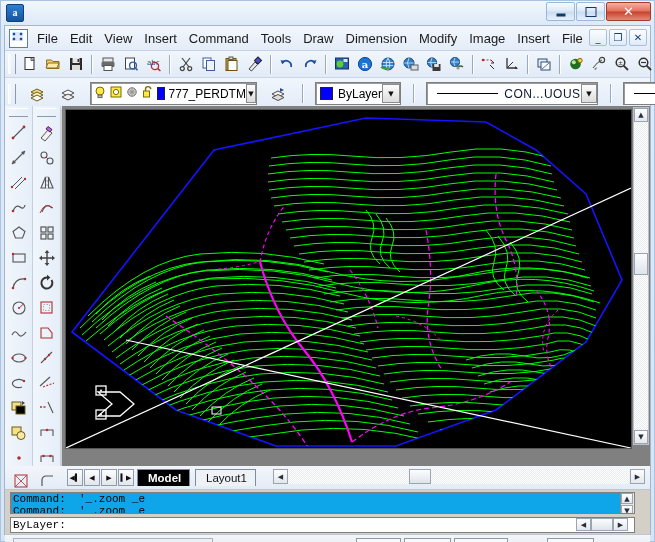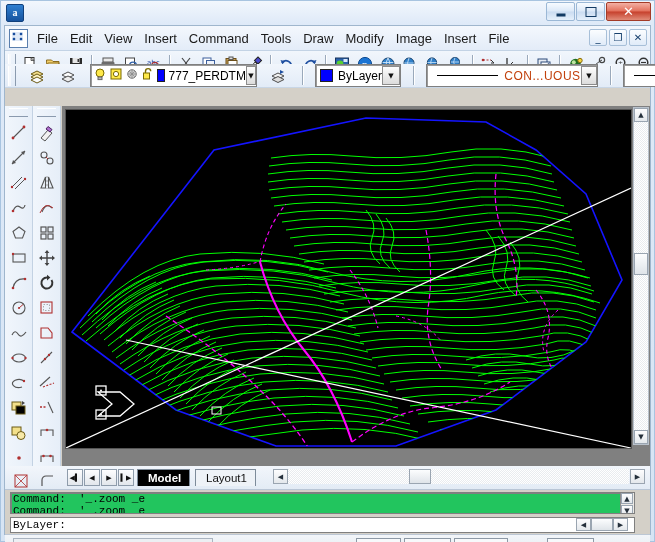--- a/index.html
+++ b/index.html
@@ -101,21 +101,21 @@
   }
 
   
   .tbrow{
     position:absolute;left:0;width:645px;height:27px;
     background:linear-gradient(180deg,#f1f6fc,#e2ebf7);
     border-bottom:1px solid #c8d6e6;box-sizing:border-box;
     display:flex;align-items:center;
   }
   .tbrow.r1{top:25px;}
-  .tbrow.r2{top:38px;height:24px;gap:8px;}
+  .tbrow.r2{top:52px;height:32px;gap:8px;}
   .grip{
     width:6px;height:20px;margin:0 2px 0 3px;flex:none;
     border-left:1px solid #fff;border-right:1px solid #8a9aae;
     box-shadow:inset 2px 0 0 #f5f8fc;
   }
   .sep{width:1px;height:19px;background:#9aa9bb;margin:0 4px;
        box-shadow:1px 0 0 #fff;flex:none;}
   .tbtn{
     width:23px;height:22px;flex:none;position:relative;
     display:flex;align-items:center;justify-content:center;
@@ -187,21 +187,21 @@
   .tab.active{background:#000;color:#fff;font-weight:bold;left:132px;}
   .tab.inactive{background:#eef2f7;color:#111;left:190px;}
 
   
   .cmdwin{
     position:absolute;left:0;top:464px;width:645px;height:44px;
     background:#d4d0c8;
   }
   .cmdhist{
     position:absolute;left:5px;top:2px;width:625px;height:22px;
-    background:#22c55e;border:1px solid #7f7f7f;box-sizing:border-box;
+    background:#0ea5e9;border:1px solid #7f7f7f;box-sizing:border-box;
     box-shadow:inset 1px 1px 0 #808080;
     font-family:"Liberation Mono","DejaVu Sans Mono",monospace;
     font-size:11px;color:#000;padding:0 2px;overflow:hidden;
   }
   .cmdline{
     position:absolute;left:5px;top:27px;width:625px;height:16px;
     background:#fff;border:1px solid #7f7f7f;box-sizing:border-box;
     font-family:"Liberation Mono","DejaVu Sans Mono",monospace;
     font-size:11px;color:#000;padding:0 2px;line-height:14px;overflow:hidden;
   }
@@ -259,20 +259,21 @@
 
     <div class="menubar">
       <div class="doc-icon"></div>
       <div class="menu-item">File</div>
       <div class="menu-item">Edit</div>
       <div class="menu-item">View</div>
       <div class="menu-item">Insert</div>
       <div class="menu-item">Command</div>
       <div class="menu-item">Tools</div>
       <div class="menu-item">Draw</div>
+      <div class="menu-item">Dimension</div>
       <div class="menu-item">Modify</div>
       <div class="menu-item">Image</div>
       <div class="menu-item">Insert</div>
       <div class="menu-item">File</div>
       <div class="mdibtns">
         <div class="mdibtn">_</div>
         <div class="mdibtn">❐</div>
         <div class="mdibtn">✕</div>
       </div>
     </div>
@@ -537,21 +538,21 @@
         <span style="margin-left:auto;width:16px;height:17px;display:flex;align-items:center;justify-content:center;
                      border:1px solid #8c8c8c;background:linear-gradient(180deg,#fdfdfd,#dcdcdc);
                      font-size:7px;color:#111;font-family:'DejaVu Sans',sans-serif;">▼</span>
       </div>
       <div class="sep"></div>
 
       <div style="display:flex;align-items:center;height:21px;width:170px;
                   background:#fff;border:1px solid #7f7f7f;
                   box-shadow:inset 1px 1px 0 #9a9a9a;">
         <span style="width:68px;height:0;border-top:1.4px solid #000;margin:0 6px 0 10px;"></span>
-        <span style="font-size:12px;color:#c2410c;white-space:nowrap;letter-spacing:.5px;">CON...UOUS</span>
+        <span style="font-size:12px;color:#0f172a;white-space:nowrap;letter-spacing:.5px;">CON...UOUS</span>
         <span style="margin-left:auto;width:16px;height:17px;display:flex;align-items:center;justify-content:center;
                      border:1px solid #8c8c8c;background:linear-gradient(180deg,#fdfdfd,#dcdcdc);
                      font-size:7px;color:#111;font-family:'DejaVu Sans',sans-serif;">▼</span>
       </div>
       <div class="sep"></div>
 
       <div style="display:flex;align-items:center;height:21px;width:118px;
                   background:#fff;border:1px solid #7f7f7f;
                   box-shadow:inset 1px 1px 0 #9a9a9a;">
         <span style="width:36px;height:0;border-top:1.4px solid #000;margin:0 8px 0 10px;"></span>

